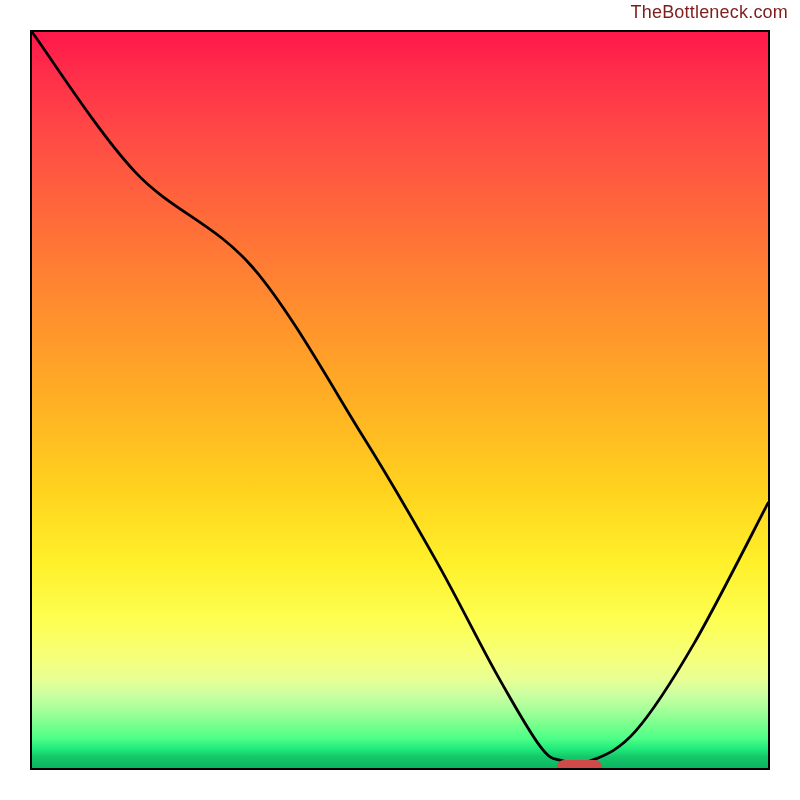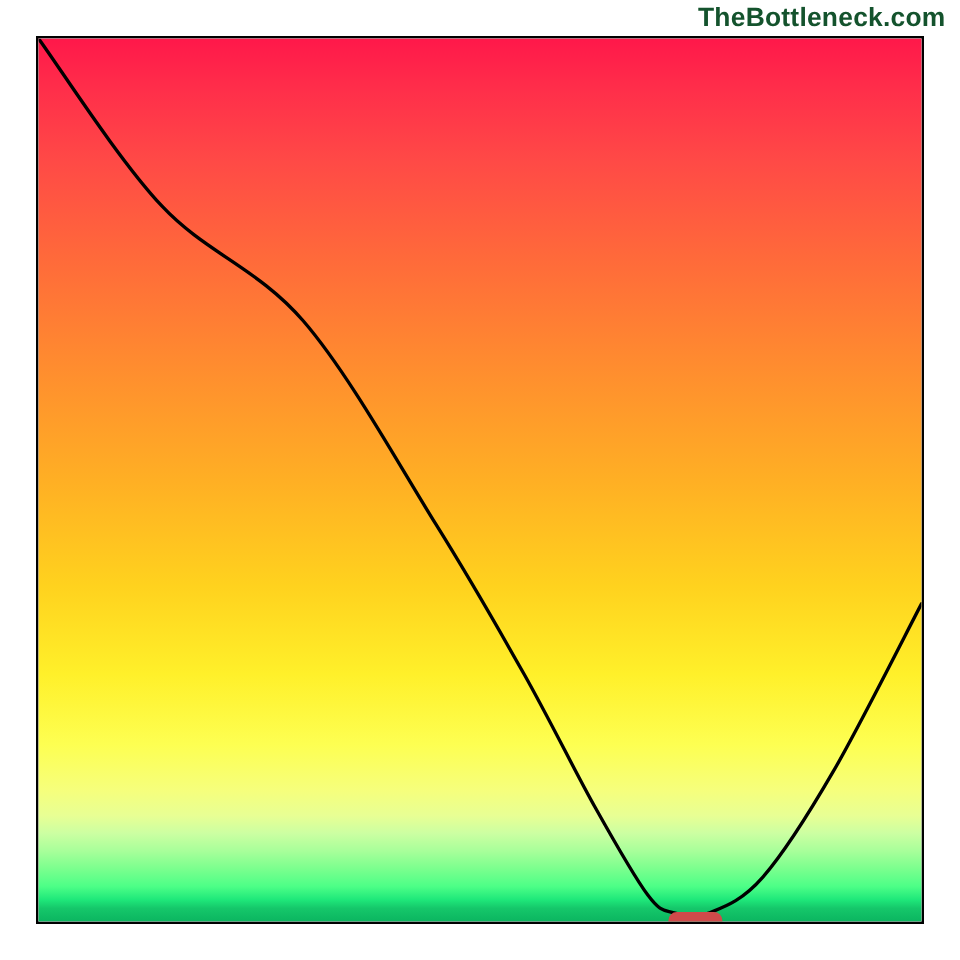--- a/index.html
+++ b/index.html
@@ -12,23 +12,23 @@
   }
   .stage {
     position: relative;
     width: 800px;
     height: 800px;
   }
   .watermark {
     position: absolute;
     top: 2px;
     right: 12px;
-    font-size: 22px;
-    font-weight: bold;
-    color: #14532d;
+    font-size: 18px;
+    font-weight: normal;
+    color: #7f1d1d;
     letter-spacing: 0.2px;
   }
   .plot {
     position: absolute;
     left: 30px;
     top: 30px;
     width: 740px;
     height: 740px;
     border: 2.5px solid #000;
     box-sizing: border-box;

